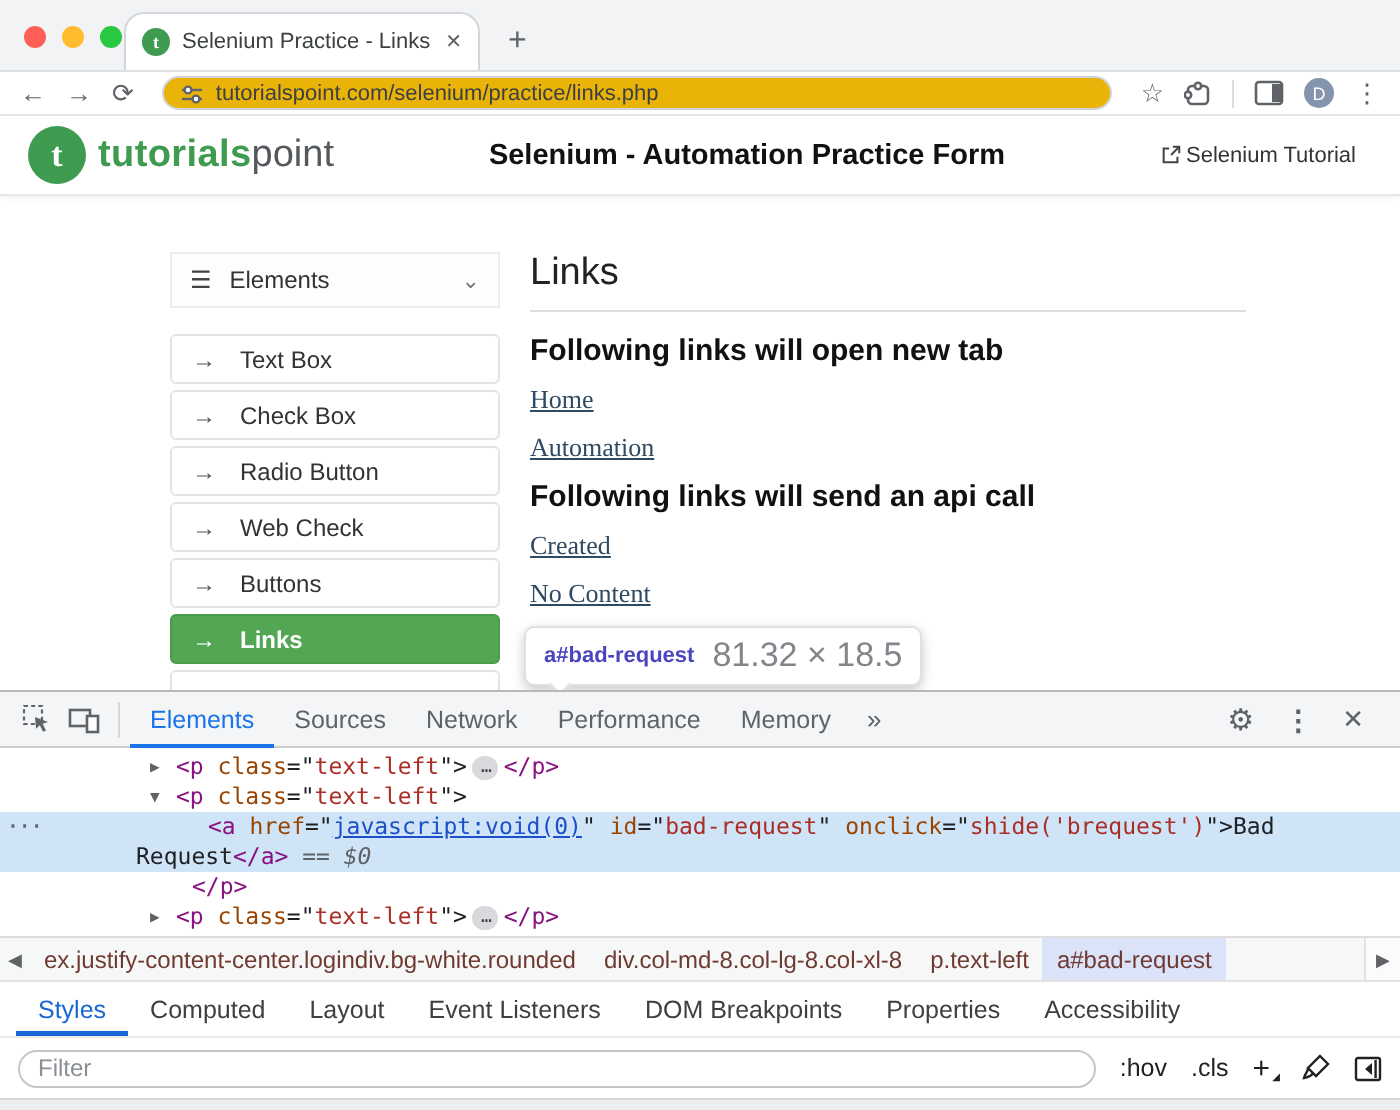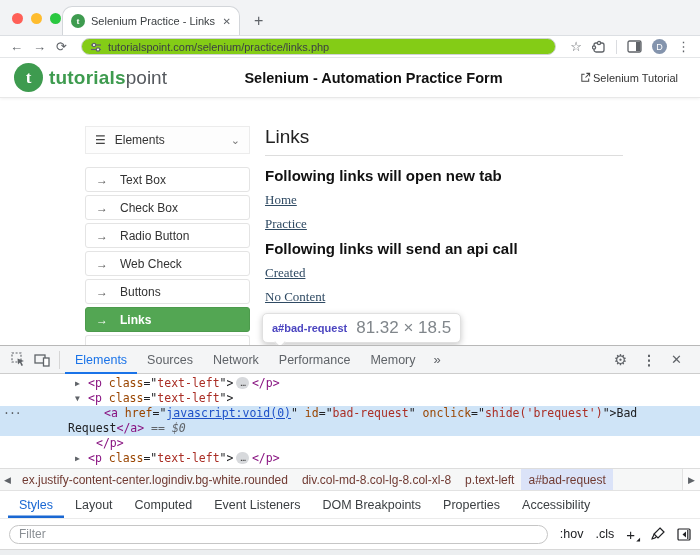--- a/index.html
+++ b/index.html
@@ -13,21 +13,21 @@
   .dot.r{background:#ff5f57}.dot.y{background:#febc2e}.dot.g{background:#2ac840}
   .tab { margin-left:62px; width:178px; height:29px; background:#fff; border:1px solid #d3d6da; border-bottom:none;
     border-radius:10px 10px 0 0; display:flex; align-items:center; padding:0 8px; gap:6px;}
   .favicon { width:14px; height:14px; border-radius:50%; background:#3e9b4f; color:#fff; font-size:9px; font-weight:bold;
     display:flex; align-items:center; justify-content:center; font-family:"Liberation Serif",serif;}
   .tab-title { font-size:11px; color:#3c4043; flex:1; white-space:nowrap; overflow:hidden;}
   .tab-close { font-size:10px; color:#5f6368; cursor:default;}
   .newtab { font-size:16px; color:#5f6368; margin-left:14px; padding-bottom:5px;}
   .btoolbar { height:22px; background:#fff; display:flex; align-items:center; padding:0 10px; gap:10px; border-bottom:1px solid #e4e6e8;}
   .nav-ic { font-size:13px; color:#5f6368; line-height:1;}
-  .omnibox { flex:1; height:17px; border:1px solid #d0d3d7; border-radius:9px; display:flex; align-items:center; padding:0 8px; gap:6px; background:#84cc16; margin:0 4px;}
+  .omnibox { flex:1; height:17px; border:1px solid #d0d3d7; border-radius:9px; display:flex; align-items:center; padding:0 8px; gap:6px; background:#eab308; margin:0 4px;}
   .url { font-size:11px; color:#3c4043; white-space:nowrap;}
   .tdiv { width:1px; height:14px; background:#dadce0;}
   .avatar { width:15px; height:15px; border-radius:50%; background:#8494ad; color:#fff; font-size:9px; display:flex; align-items:center; justify-content:center;}
 
   
   .page { height:287px; background:#fff; overflow:hidden; position:relative;}
   .site-header { height:40px; display:flex; align-items:center; padding:0 22px 0 14px; border-bottom:1px solid #e8e8e8;
     box-shadow:0 1px 3px rgba(0,0,0,.06); position:relative; z-index:2; background:#fff;}
   .logo { display:flex; align-items:center; gap:6px;}
   .logo-circle { width:29px; height:29px; border-radius:50%; background:#3e9b4f; color:#fff; display:flex; align-items:center;
@@ -208,21 +208,21 @@
           <div class="menu-item stub"></div>
         </div>
     </div>
 
     <div class="content">
       <div class="content-title">Links</div>
       <hr class="content-hr">
       <div id="content-sections">
           <div class="sec-heading">Following links will open new tab</div>
           <div class="page-link"><span>Home</span></div>
-          <div class="page-link"><span>Practice</span></div>
+          <div class="page-link"><span>Automation</span></div>
           <div class="sec-heading">Following links will send an api call</div>
           <div class="page-link"><span>Created</span></div>
           <div class="page-link"><span>No Content</span></div>
           <div class="el-tooltip">
             <span class="tp-sel">a#bad-request</span>
             <span class="tp-size">81.32 × 18.5</span>
           </div>
           <div class="page-link"><span class="hl">Bad Request</span></div>
         </div>
     </div>
@@ -275,22 +275,22 @@
         <span class="crumb">ex.justify-content-center.logindiv.bg-white.rounded</span>
         <span class="crumb">div.col-md-8.col-lg-8.col-xl-8</span>
         <span class="crumb">p.text-left</span>
         <span class="crumb active">a#bad-request</span>
       </div>
     <span class="crumb-nav right">▶</span>
   </div>
 
   <div class="dt-stabs" id="dt-styles-tabs">
       <div class="stab active">Styles</div>
+      <div class="stab">Computed</div>
       <div class="stab">Layout</div>
-      <div class="stab">Computed</div>
       <div class="stab">Event Listeners</div>
       <div class="stab">DOM Breakpoints</div>
       <div class="stab">Properties</div>
       <div class="stab">Accessibility</div>
     </div>
 
   <div class="dt-filter">
     <input class="filter-input" placeholder="Filter" style="">
     <span id="dt-filter-controls" style="display:flex; align-items:center; gap:12px;">
         <span class="fctl">:hov</span>

